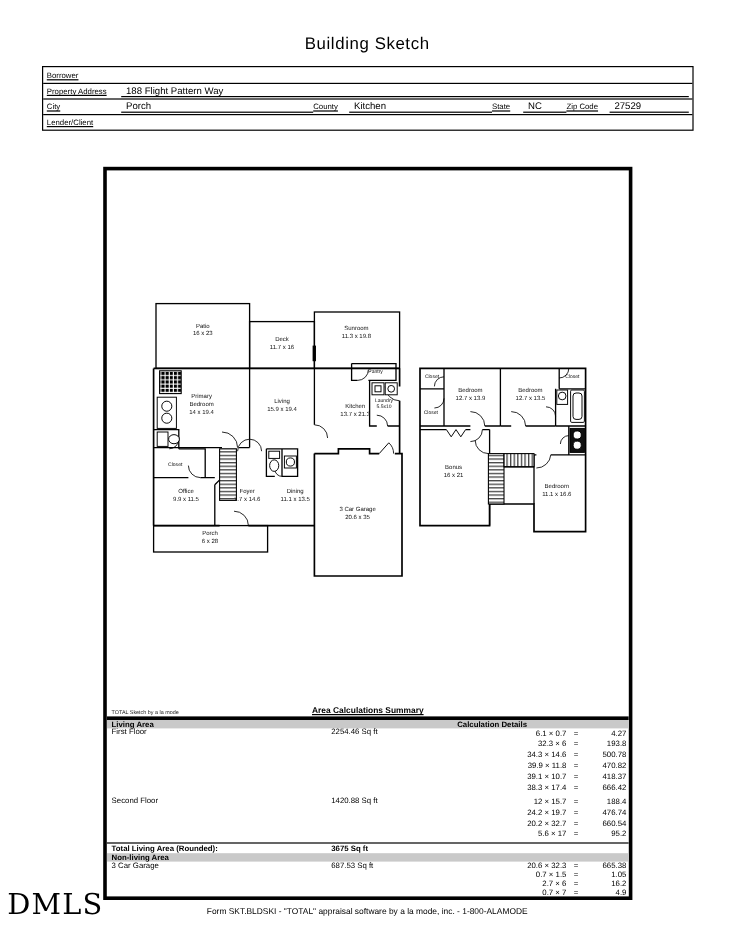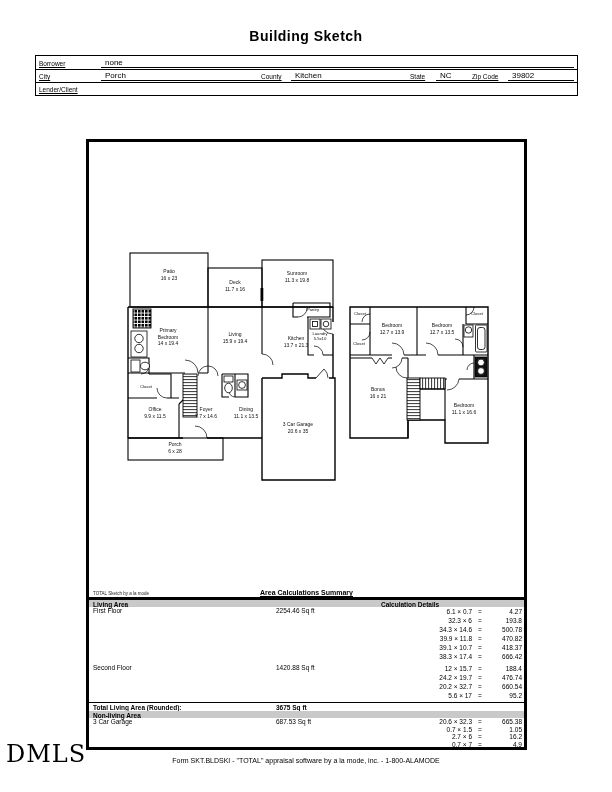--- a/index.html
+++ b/index.html
@@ -1,21 +1,21 @@
 <!DOCTYPE html>
 <html><head>
 <meta charset="utf-8">
 <style>
   html,body{margin:0;padding:0}
   body{width:612px;height:792px;background:#fff;position:relative;
        font-family:"Liberation Sans",sans-serif;color:#000;overflow:hidden}
   .abs{position:absolute}
 
   
-  .title{top:28px;left:0;right:0;text-align:center;font-size:14px;font-weight:bold;letter-spacing:.5px}
+  .title{top:28px;left:0;right:0;text-align:center;font-size:14px;font-weight:normal;letter-spacing:.5px}
 
   
   .hdr{left:35px;top:55px;width:543px;border:1.5px solid #000;box-sizing:border-box;background:#fff}
   .frow{display:flex;align-items:flex-end;height:13px;padding:0 3px;box-sizing:border-box}
   .frow + .frow{border-top:1px solid #000}
   .flabel{font-size:6.5px;text-decoration:underline;padding-bottom:2px;white-space:nowrap}
   .w1{width:62px}.lw2{width:30px}.lw3{width:26px}.lw4{width:36px}
   .fval{font-size:8px;border-bottom:1px solid #000;margin-bottom:1px;padding-left:4px;white-space:nowrap;box-sizing:border-box}
   .grow{flex:1}
   .vw1{width:160px}.vw2{width:119px}.vw3{width:36px}
@@ -58,31 +58,34 @@
   .formline{top:757px;left:0;right:0;text-align:center;font-size:7px}
 </style>
 </head>
 <body>
 
 <div class="abs title">Building Sketch</div>
 
 <div class="abs hdr">
   <div class="frow">
     <span class="flabel w1">Borrower</span>
-    <span class="fval grow">none</span>
+  </div>
+  <div class="frow">
+    <span class="flabel w1">Property Address</span>
+    <span class="fval grow">188 Flight Pattern Way</span>
   </div>
   <div class="frow">
     <span class="flabel w1">City</span>
     <span class="fval vw1">Porch</span>
     <span class="flabel lw2">County</span>
     <span class="fval vw2">Kitchen</span>
     <span class="flabel lw3">State</span>
     <span class="fval vw3">NC</span>
     <span class="flabel lw4">Zip Code</span>
-    <span class="fval grow">39802</span>
+    <span class="fval grow">27529</span>
   </div>
   <div class="frow">
     <span class="flabel w1">Lender/Client</span>
     <span class="fval grow" style="border-bottom:none"></span>
   </div>
 </div>
 
 <div class="abs sketchbox">
 
   <svg id="plan-svg" width="435" height="446" viewBox="0 0 435 446">

